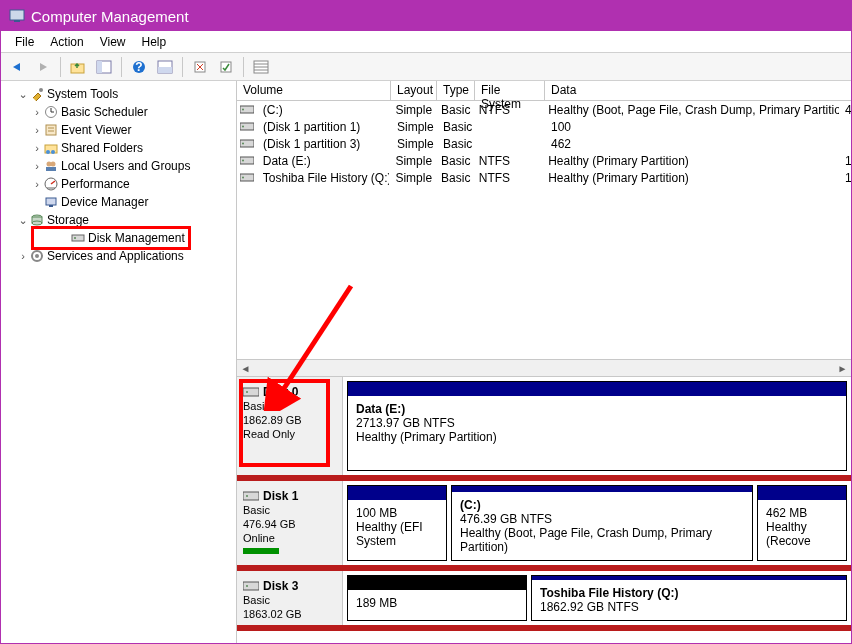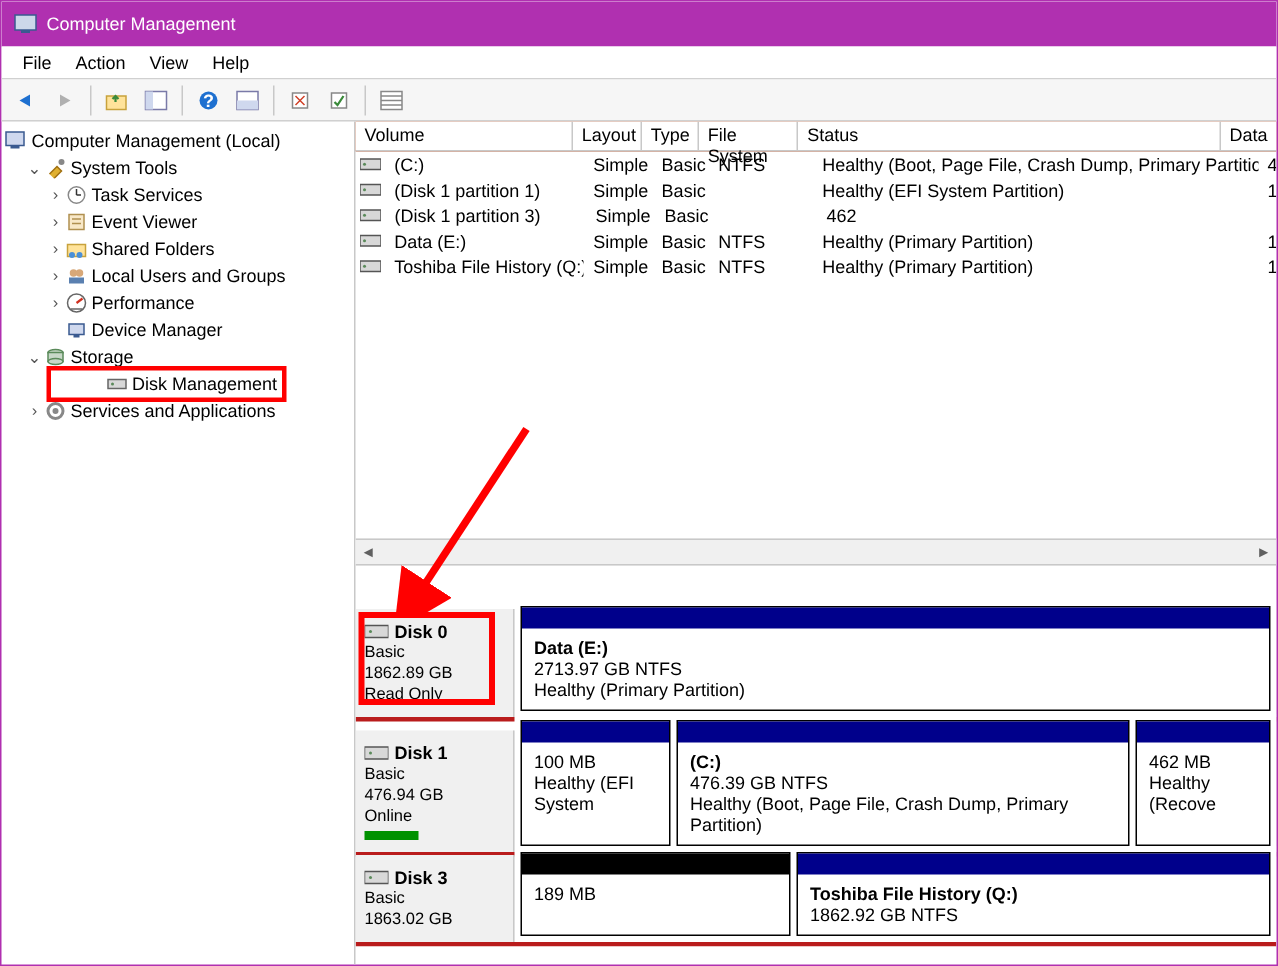--- a/index.html
+++ b/index.html
@@ -1,44 +1,44 @@
 <!DOCTYPE html>
 <html><head>
 <meta charset="utf-8">
 <style>
 * { box-sizing: border-box; margin: 0; padding: 0; font-family: "Segoe UI", Tahoma, sans-serif; font-size: 12px; }
 body { width: 852px; height: 644px; background: #fff; overflow: hidden; border: 1px solid #b030b0; position: relative; }
 .titlebar { height: 30px; background: #b030b0; color: #fff; display: flex; align-items: center; padding: 0 8px; }
 .titlebar .icon { width: 16px; height: 16px; margin-right: 6px; display:flex; align-items:center; justify-content:center; }
-.titlebar .title { font-size: 12px; }
+.titlebar .title { font-size: 15px; }
 .menubar { height: 22px; background: #fff; display: flex; align-items: center; border-bottom: 1px solid #d0d0d0; padding: 0 6px; }
 .menubar .item { padding: 2px 8px; cursor: default; }
 .toolbar { height: 28px; background: #f6f6f6; display: flex; align-items: center; border-bottom: 1px solid #d0d0d0; padding: 2px 4px; gap: 2px; }
 .tbtn { width: 24px; height: 22px; display:flex; align-items:center; justify-content:center; border:1px solid transparent; }
 .sep { width:1px; height:20px; background:#c8c8c8; margin:0 3px; }
 .main { display:flex; height: calc(100% - 30px - 22px - 28px); }
 .tree { width: 236px; border-right: 1px solid #c8c8c8; padding: 4px 2px; overflow:hidden; }
 .tnode { display:flex; align-items:center; height:18px; padding:0 2px; white-space:nowrap; cursor:default; }
 .tnode .tw { width:12px; text-align:center; color:#555; font-size:11px; }
 .tnode .ticon { width:16px; height:16px; display:flex; align-items:center; justify-content:center; margin-right:2px; }
 .tnode .tlabel { }
 .lvl0{padding-left:0;} .lvl1{padding-left:14px;} .lvl2{padding-left:28px;}
 .highlight-box { border: 3px solid #ff0000; padding: 1px 3px; display:inline-block; }
 .right { flex:1; display:flex; flex-direction:column; overflow:hidden; }
-.volhdr { height:20px; display:flex; background:#c2410c; border-bottom:1px solid #c8c8c8; }
+.volhdr { height:20px; display:flex; background:#0f172a; border-bottom:1px solid #c8c8c8; }
 .volhdr .col { border-right:1px solid #c8c8c8; padding:2px 6px; background:#fff; font-size:12px; color:#000; position:relative; }
 .vollist { overflow:hidden; }
 .volrow { height:17px; display:flex; align-items:center; }
 .volrow .vicon { width:20px; display:flex; justify-content:center; }
 .volrow .cell { padding:0 6px; overflow:hidden; white-space:nowrap; }
 .hscroll { height:17px; background:#f0f0f0; border-top:1px solid #c8c8c8; display:flex; align-items:center; }
 .hscroll .arrow { width:17px; height:17px; background:#f0f0f0; display:flex; align-items:center; justify-content:center; color:#606060; font-size:10px; }
 .hscroll .track { flex:1; height:17px; background:#f0f0f0; }
 .diskpanel { border-top:1px solid #c8c8c8; overflow:hidden; }
-.diskrow { display:flex; border-bottom:3px solid #b91c1c;align-items:flex-end; }
+.diskrow { display:flex; border-bottom:6px solid #b91c1c; }
 .diskinfo { width:106px; background:#f0f0f0; border-right:1px solid #c8c8c8; padding:8px 6px; position:relative; }
 .diskinfo .dname { display:flex; align-items:center; font-weight:bold; }
 .diskinfo .dname .dicon{ margin-right:4px; }
 .diskinfo .dline { font-size:11px; line-height:14px; }
 .statusbar { height:6px; width:36px; margin-top:3px; }
 .diskparts { flex:1; display:flex; padding:4px; gap:4px; background:#fff; }
 .part { border:1px solid #000; display:flex; flex-direction:column; }
 .part .phead { height:14px; }
 .part .pbody { padding:6px 8px; flex:1; font-size:11px; line-height:14px; }
 .part .pbody .pname { font-weight:bold; }
@@ -123,48 +123,39 @@
         <line x1="1" y1="4" x2="15" y2="4" stroke="#888"></line>
         <line x1="1" y1="7" x2="15" y2="7" stroke="#888"></line>
         <line x1="1" y1="10" x2="15" y2="10" stroke="#888"></line>
       </svg>
     </div>
 </div>
 
 <div class="main">
 
   <div class="tree">
-    <div class="tnode lvl0">
-      <span class="ticon">
-          <svg width="16" height="16">
-            <rect x="1" y="2" width="12" height="9" fill="#cfd8ee" stroke="#3a5a90"></rect>
-            <rect x="4" y="11" width="6" height="2" fill="#3a5a90"></rect>
-          </svg>
-        </span>
-      <span class="tlabel">Computer Management (Local)</span>
-    </div>
     <div class="tnode lvl1">
       <span class="tw">⌄</span>
       <span class="ticon">
           <svg width="14" height="14">
             <path d="M3 11 L8 6 L11 9 L6 14" fill="#e0b030" stroke="#a07010"></path>
             <circle cx="11" cy="3" r="2" fill="#888"></circle>
           </svg>
         </span>
       <span class="tlabel">System Tools</span>
     </div>
     <div class="tnode lvl2">
       <span class="tw">›</span>
       <span class="ticon">
           <svg width="14" height="14">
             <circle cx="7" cy="7" r="5.5" fill="#fff" stroke="#888"></circle>
             <path d="M7 7 L7 3 M7 7 L10 7" stroke="#333"></path>
           </svg>
         </span>
-      <span class="tlabel">Task Services</span>
+      <span class="tlabel">Basic Scheduler</span>
     </div>
     <div class="tnode lvl2">
       <span class="tw">›</span>
       <span class="ticon">
           <svg width="14" height="14">
             <rect x="2" y="2" width="10" height="10" fill="#f8e8c8" stroke="#b09050"></rect>
             <line x1="4" y1="5" x2="10" y2="5" stroke="#b09050"></line>
             <line x1="4" y1="8" x2="10" y2="8" stroke="#b09050"></line>
           </svg>
         </span>
@@ -247,21 +238,20 @@
     </div>
   </div>
 
   <div class="right">
 
     <div class="volhdr">
       <div class="col" style="width:154px">Volume</div>
       <div class="col" style="width:46px">Layout</div>
       <div class="col" style="width:38px">Type</div>
       <div class="col" style="width:70px">File System</div>
-      <div class="col" style="width:300px">Status</div>
       <div class="col" style="flex:1;border-right:none">Data</div>
     </div>
 
     <div class="vollist" style="height:258px">
       <div id="volrows">
           <div class="volrow">
             <span class="vicon">
               <svg width="14" height="9">
                 <rect x="0" y="1" width="14" height="7" fill="#d8d8d8" stroke="#555"></rect>
                 <circle cx="3" cy="4.5" r="1" fill="#5a8a5a"></circle>
@@ -278,21 +268,20 @@
             <span class="vicon">
               <svg width="14" height="9">
                 <rect x="0" y="1" width="14" height="7" fill="#d8d8d8" stroke="#555"></rect>
                 <circle cx="3" cy="4.5" r="1" fill="#5a8a5a"></circle>
               </svg>
             </span>
             <span class="cell" style="width:134px">(Disk 1 partition 1)</span>
             <span class="cell" style="width:46px">Simple</span>
             <span class="cell" style="width:38px">Basic</span>
             <span class="cell" style="width:70px"></span>
-            <span class="cell" style="width:300px">Healthy (EFI System Partition)</span>
             <span class="cell" style="flex:1">100</span>
           </div>
           <div class="volrow">
             <span class="vicon">
               <svg width="14" height="9">
                 <rect x="0" y="1" width="14" height="7" fill="#d8d8d8" stroke="#555"></rect>
                 <circle cx="3" cy="4.5" r="1" fill="#5a8a5a"></circle>
               </svg>
             </span>
             <span class="cell" style="width:134px">(Disk 1 partition 3)</span>

